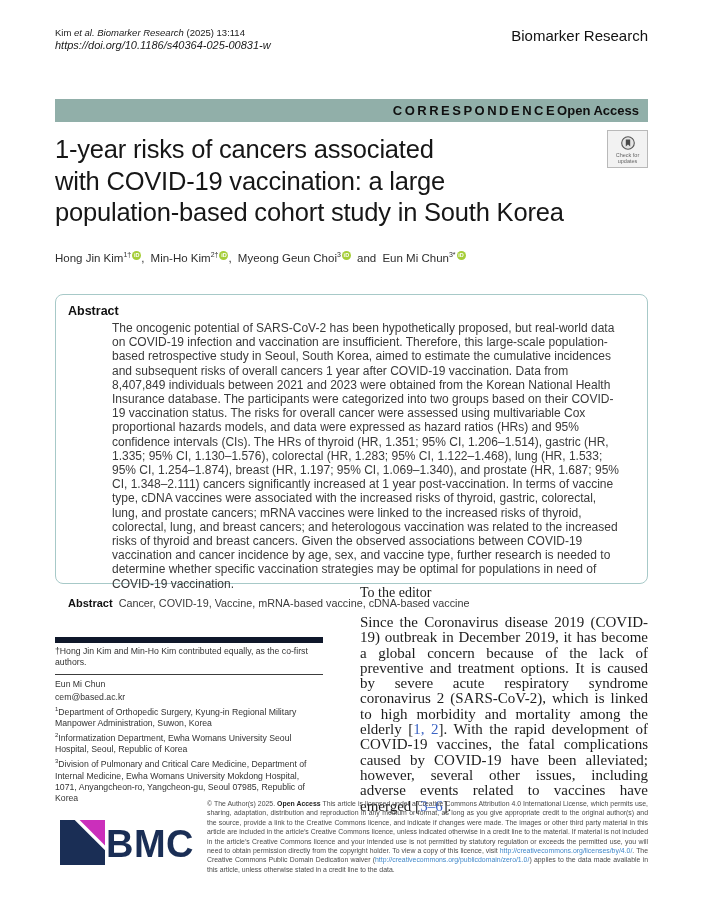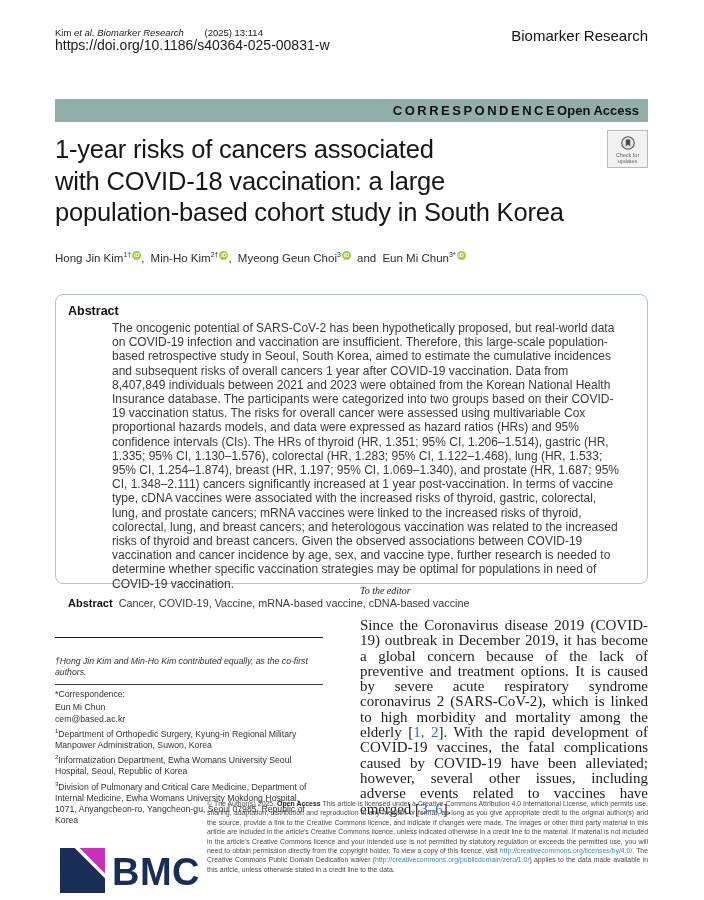--- a/index.html
+++ b/index.html
@@ -7,22 +7,22 @@
   .page {
     position:relative; width:704px; height:900px; background:#ffffff;
     font-family:"Liberation Sans", sans-serif; color:#222; overflow:hidden;
   }
   .frame { position:absolute; left:55px; top:0; width:593px; height:900px; }
 
   
   .hdr { position:absolute; top:26px; left:0; width:100%; }
   .hdr-meta { font-size:9.5px; color:#1a1a1a; line-height:13px; }
   .hdr-meta i { font-style:italic; }
-  .hdr-issue { margin-left:18px; }
-  .hdr-doi { font-size:14px; color:#1a1a1a; text-decoration:none; }
+  .hdr-issue { }
+  .hdr-doi { font-size:11px; color:#1a1a1a; text-decoration:none;font-style:italic; }
   .hdr-journal { position:absolute; right:0; top:1px; font-size:15px; font-weight:400; color:#111; }
 
   
   .banner {
     position:absolute; top:99px; left:0; width:100%; height:23px;
     background:#91afa9; display:flex; justify-content:flex-end; align-items:center;
     padding:0 9px;
   }
   .banner-type { font-size:13px; font-weight:700; color:#101010; letter-spacing:2.5px; }
   .banner-access { font-size:13px; font-weight:700; color:#101010; }
@@ -55,34 +55,34 @@
     position:absolute; top:294px; left:0; width:100%; height:290px;
     border:1.5px solid #a7c9c8; border-radius:8px; padding:9px 28px 0 12px;
   }
   .abstract-heading { font-size:12.5px; font-weight:700; color:#111; margin-bottom:3px; }
   .abstract-body { font-size:12px; line-height:14.2px; color:#3a3a3a;margin-left:44px; }
   .keywords { margin-top:6px; font-size:10.8px; color:#3a3a3a; }
   .keywords b { font-size:11px; color:#111; margin-right:6px; }
 
   
   .letter { position:absolute; left:305px; top:585px; width:288px; font-family:"Liberation Serif", serif; color:#1c1c1c; }
-  .salutation { font-size:10px; margin-bottom:22px;font-style:italic; }
+  .salutation { font-size:14px; margin-bottom:14px; }
   .letter p { font-size:15px; line-height:15.3px; text-align:justify; }
   .ref { color:#3b63c4; }
 
   
   .footnotes { position:absolute; left:0; top:637px; width:268px; font-size:8.7px; line-height:11.2px; color:#333; }
-  .fn-topline { border-top:1px solid #0f172a; padding-top:18px;font-style:italic; }
+  .fn-topline { border-top:6px solid #0f172a; padding-top:3px; }
   .fn-divider { border-top:1.5px solid #3c3c3c; margin:6px 0 4px 0; }
   .fn-block { margin-bottom:1px; }
   .footnotes sup { font-size:6px; vertical-align:super; }
   .fn-email { color:#333; text-decoration:none; }
 
   
-  .bmc-logo { position:absolute; left:5px; top:848px; display:flex; align-items:center; gap:7px; cursor:pointer;justify-content:flex-end; }
+  .bmc-logo { position:absolute; left:5px; top:820px; display:flex; align-items:center; gap:1px; cursor:pointer;justify-content:flex-end; }
   .bmc-word { font-size:38px; font-weight:700; color:#1a2e55; letter-spacing:0.5px; font-family:"Liberation Sans", sans-serif; }
   .copyright { position:absolute; left:152px; top:799px; width:441px; font-size:6.9px; line-height:9.4px; color:#4a4a4a; text-align:justify; }
   .copyright b { color:#1c1c1c; }
   .cc-link { color:#3f87c9; text-decoration:none; }
 </style>
 </head>
 <body>
 
 <div class="page">
   <div class="frame">
@@ -99,21 +99,21 @@
       <div class="hdr-journal">Biomarker Research</div>
     </div>
 
     <div class="banner">
       <span class="banner-type">CORRESPONDENCE</span>
       <span class="banner-access">Open Access</span>
     </div>
 
     <div class="title">
       <div>1-year risks of cancers associated</div>
-      <div>with COVID-18 vaccination: a large</div>
+      <div>with COVID-19 vaccination: a large</div>
       <div>population-based cohort study in South Korea</div>
     </div>
 
     <div class="check-badge">
       <span>
         <svg width="16" height="16" viewBox="0 0 16 16">
           <circle cx="8" cy="8" r="6.3" fill="#e5e5e5" stroke="#555" stroke-width="1.1"></circle>
           <path d="M5.8 4.4 h4.4 v7 l-2.2 -1.9 l-2.2 1.9 z" fill="#4a4a4a"></path>
         </svg>
       </span>
@@ -140,21 +140,20 @@
     </div>
 
     <div class="letter">
       <div class="salutation">To the editor</div>
       <p><span>Since the Coronavirus disease 2019 (COVID-19) outbreak in December 2019, it has become a global concern because of the lack of preventive and treatment options. It is caused by severe acute respiratory syndrome coronavirus 2 (SARS-CoV-2), which is linked to high morbidity and mortality among the elderly [</span><span class="ref">1, 2</span><span>]. With the rapid development of COVID-19 vaccines, the fatal complications caused by COVID-19 have been alleviated; however, several other issues, including adverse events related to vaccines have emerged [</span><span class="ref">3–6</span><span>].</span></p>
     </div>
 
     <div class="footnotes">
       <div class="fn-topline fn-block">†Hong Jin Kim and Min-Ho Kim contributed equally, as the co-first authors.</div>
       <div class="fn-divider"></div>
-      <div class="fn-block">*Correspondence:</div>
       <div class="fn-block">Eun Mi Chun</div>
       <div class="fn-block"><a href="#" class="fn-email">cem@based.ac.kr</a></div>
       <div class="fn-block"><sup>1</sup><span>Department of Orthopedic Surgery, Kyung-in Regional Military Manpower Administration, Suwon, Korea</span></div>
       <div class="fn-block"><sup>2</sup><span>Informatization Department, Ewha Womans University Seoul Hospital, Seoul, Republic of Korea</span></div>
       <div class="fn-block"><sup>3</sup><span>Division of Pulmonary and Critical Care Medicine, Department of Internal Medicine, Ewha Womans University Mokdong Hospital, 1071, Anyangcheon-ro, Yangcheon-gu, Seoul 07985, Republic of Korea</span></div>
     </div>
 
     <div class="bmc-logo">
       <span>
         <svg width="45" height="45" viewBox="0 0 46 46">

